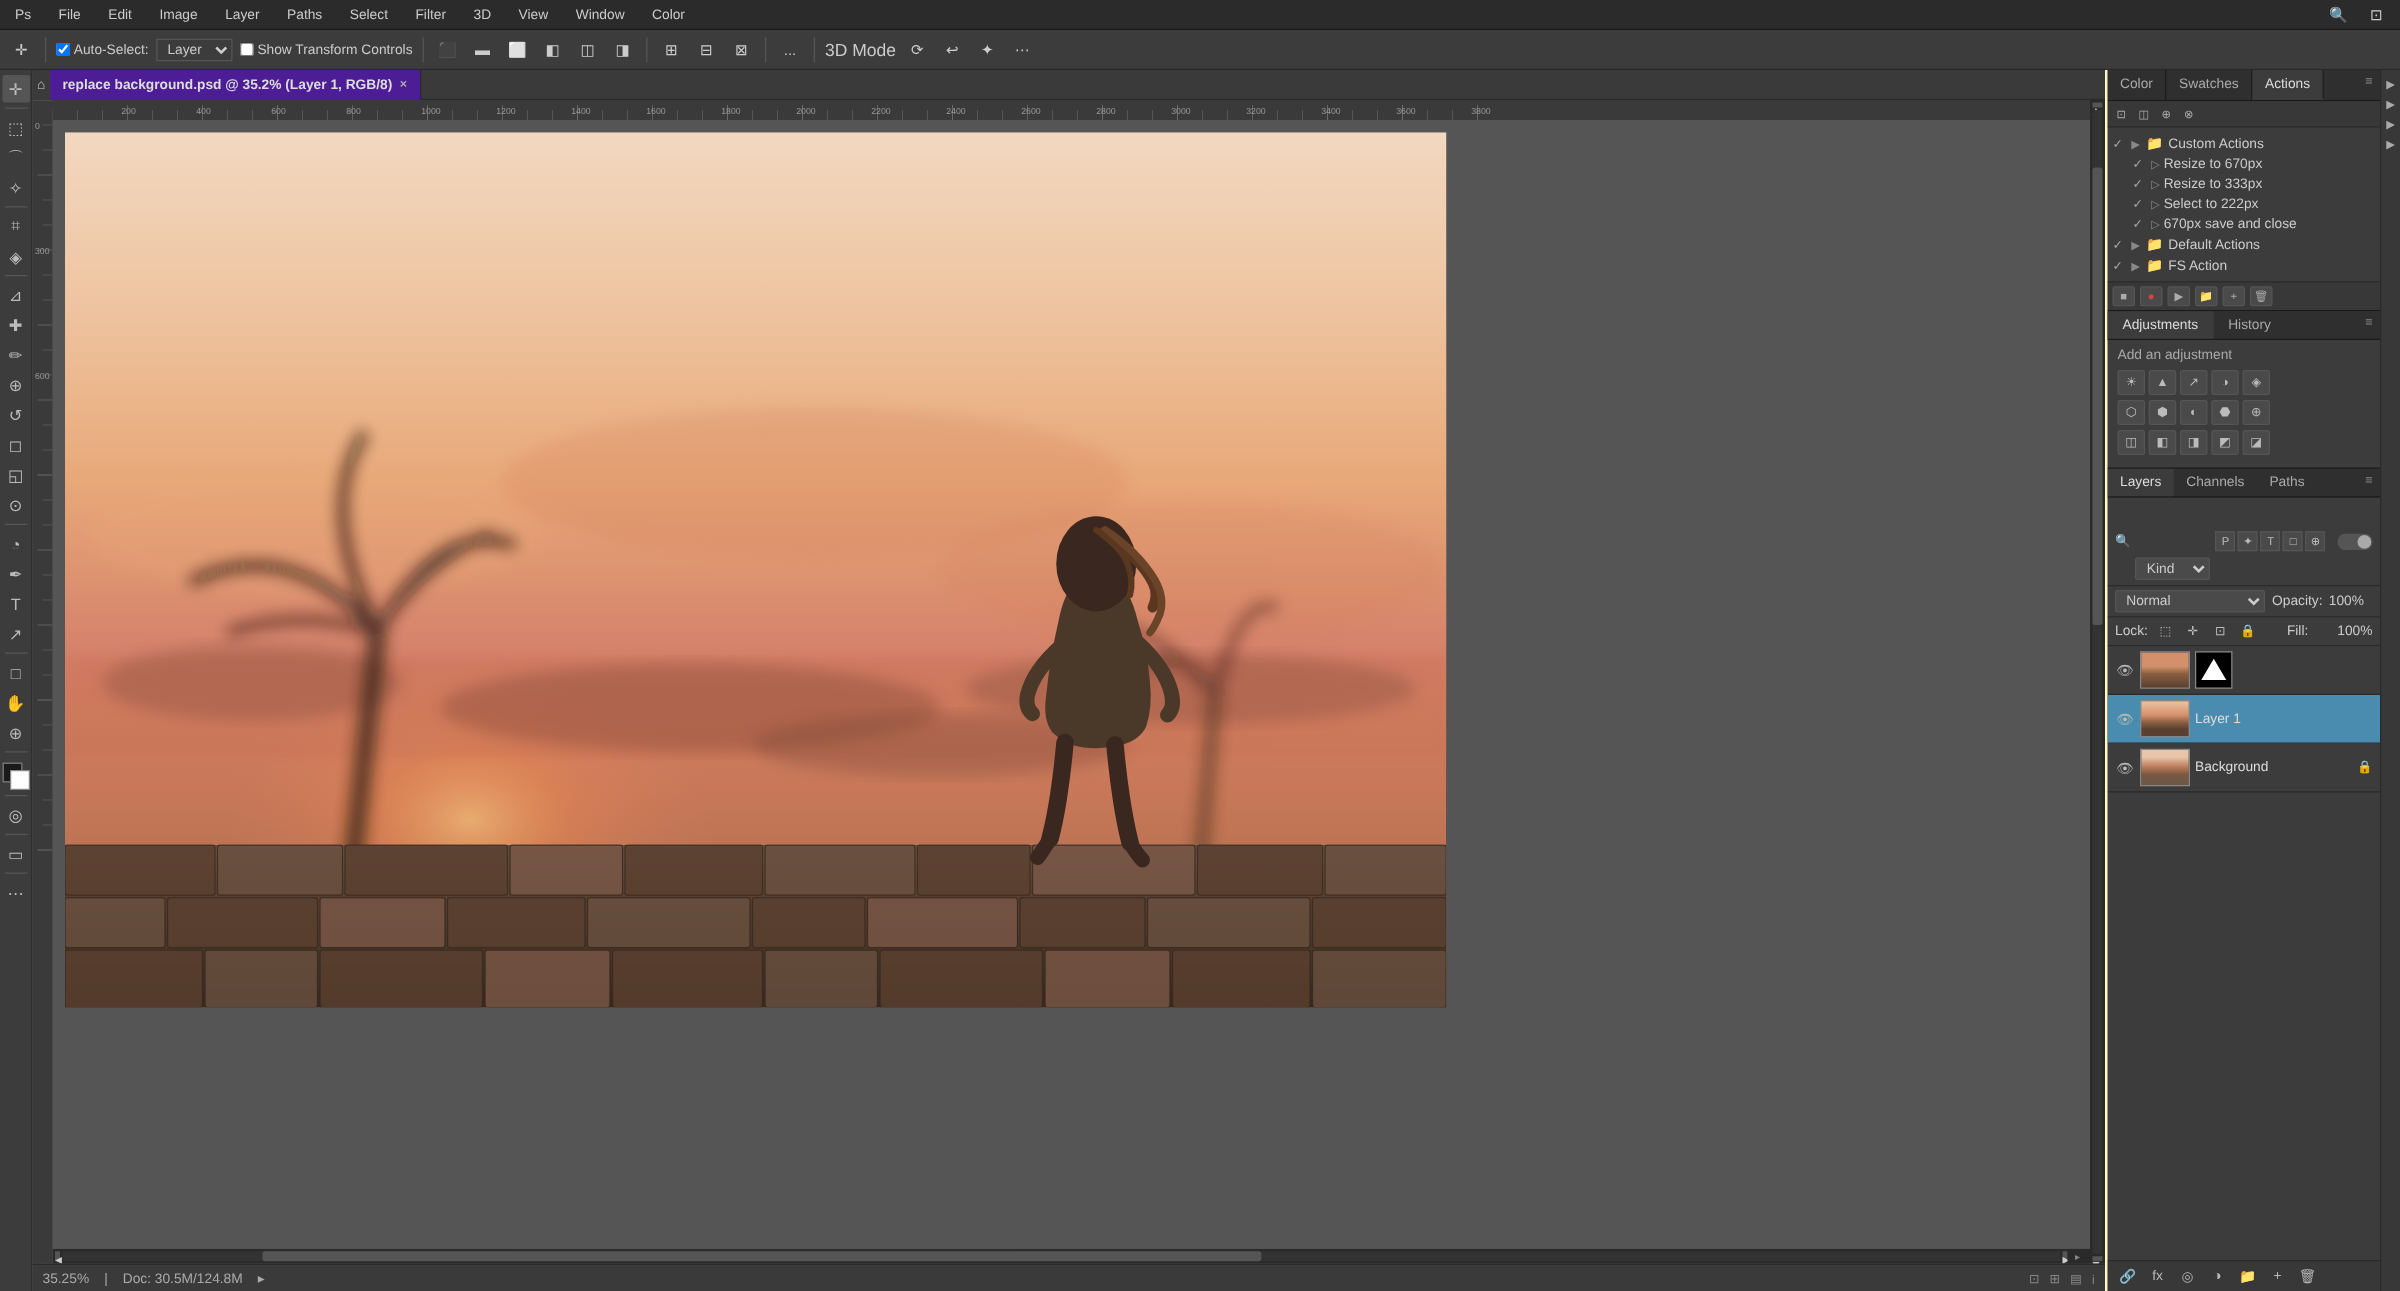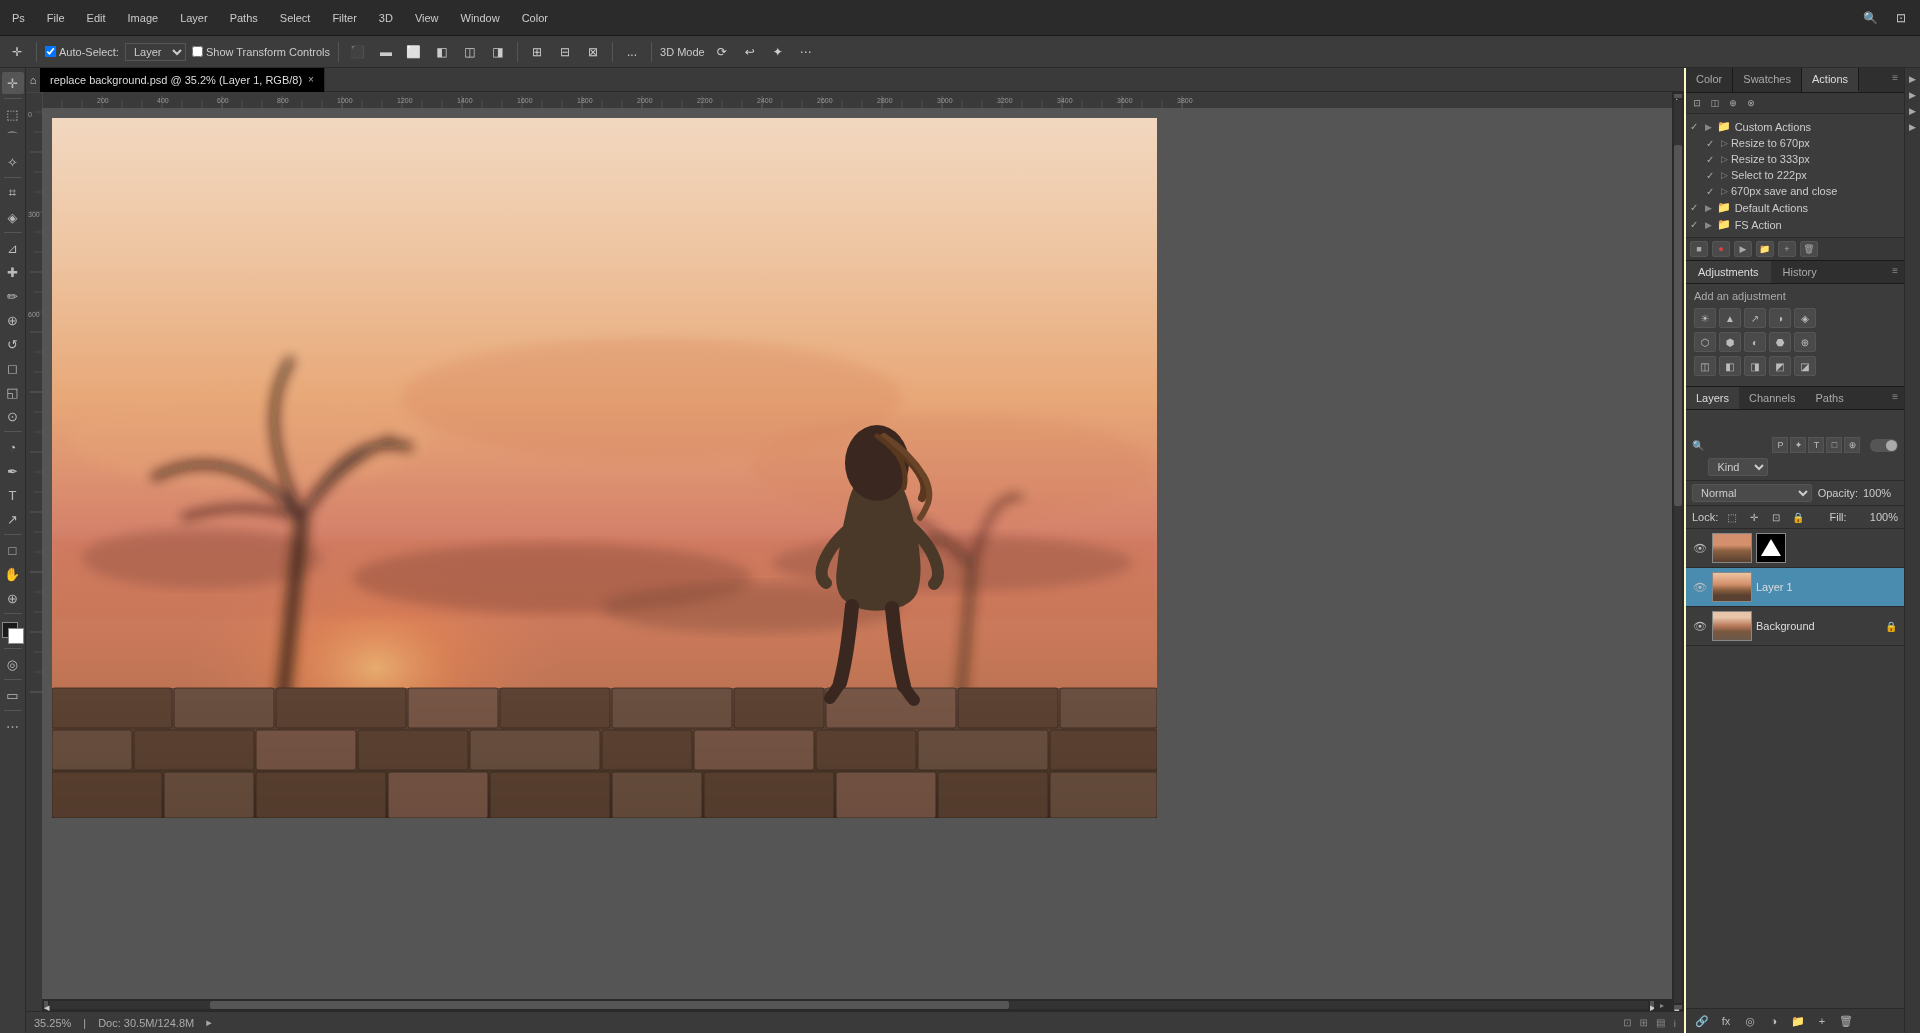--- a/index.html
+++ b/index.html
@@ -10,21 +10,21 @@
       font-family: -apple-system, BlinkMacSystemFont, 'Segoe UI', Arial, sans-serif;
       font-size: 11px;
       color: #ccc;
       overflow: hidden;
       display: flex;
       flex-direction: column;
     }
 
     
     #top-menu {
-      height: 36px;
+      height: 24px;
       background: #2b2b2b;
       display: flex;
       align-items: center;
       padding: 0 8px;
       gap: 14px;
       flex-shrink: 0;
       border-bottom: 1px solid #1a1a1a;
     }
     .menu-item {
       color: #ccc;
@@ -56,21 +56,21 @@
       border-radius: 2px;
     }
     .toolbar-sep {
       width: 1px;
       height: 20px;
       background: #555;
       margin: 0 2px;
     }
     .toolbar-label {
       color: #ccc;
-      font-size: 11px;
+      font-size: 14px;
     }
     .toolbar-dropdown {
       background: #3c3c3c;
       border: 1px solid #555;
       color: #ccc;
       font-size: 11px;
       padding: 1px 4px;
       cursor: pointer;
     }
     .toolbar-check {
@@ -137,25 +137,26 @@
       align-items: center;
       flex-shrink: 0;
       border-bottom: 1px solid #2a2a2a;
     }
     .canvas-tab {
       height: 40px;
       padding: 0 10px;
       display: flex;
       align-items: center;
       gap: 6px;
-      background: #000000;
+      background: #4c1d95;
       border-right: 1px solid #2a2a2a;
       font-size: 11px;
       color: #ddd;
       cursor: pointer;
+      font-weight: bold;
     }
     .canvas-tab .close-x {
       font-size: 10px;
       color: #aaa;
       cursor: pointer;
     }
 
     
     #canvas-with-rulers {
       flex: 1;

